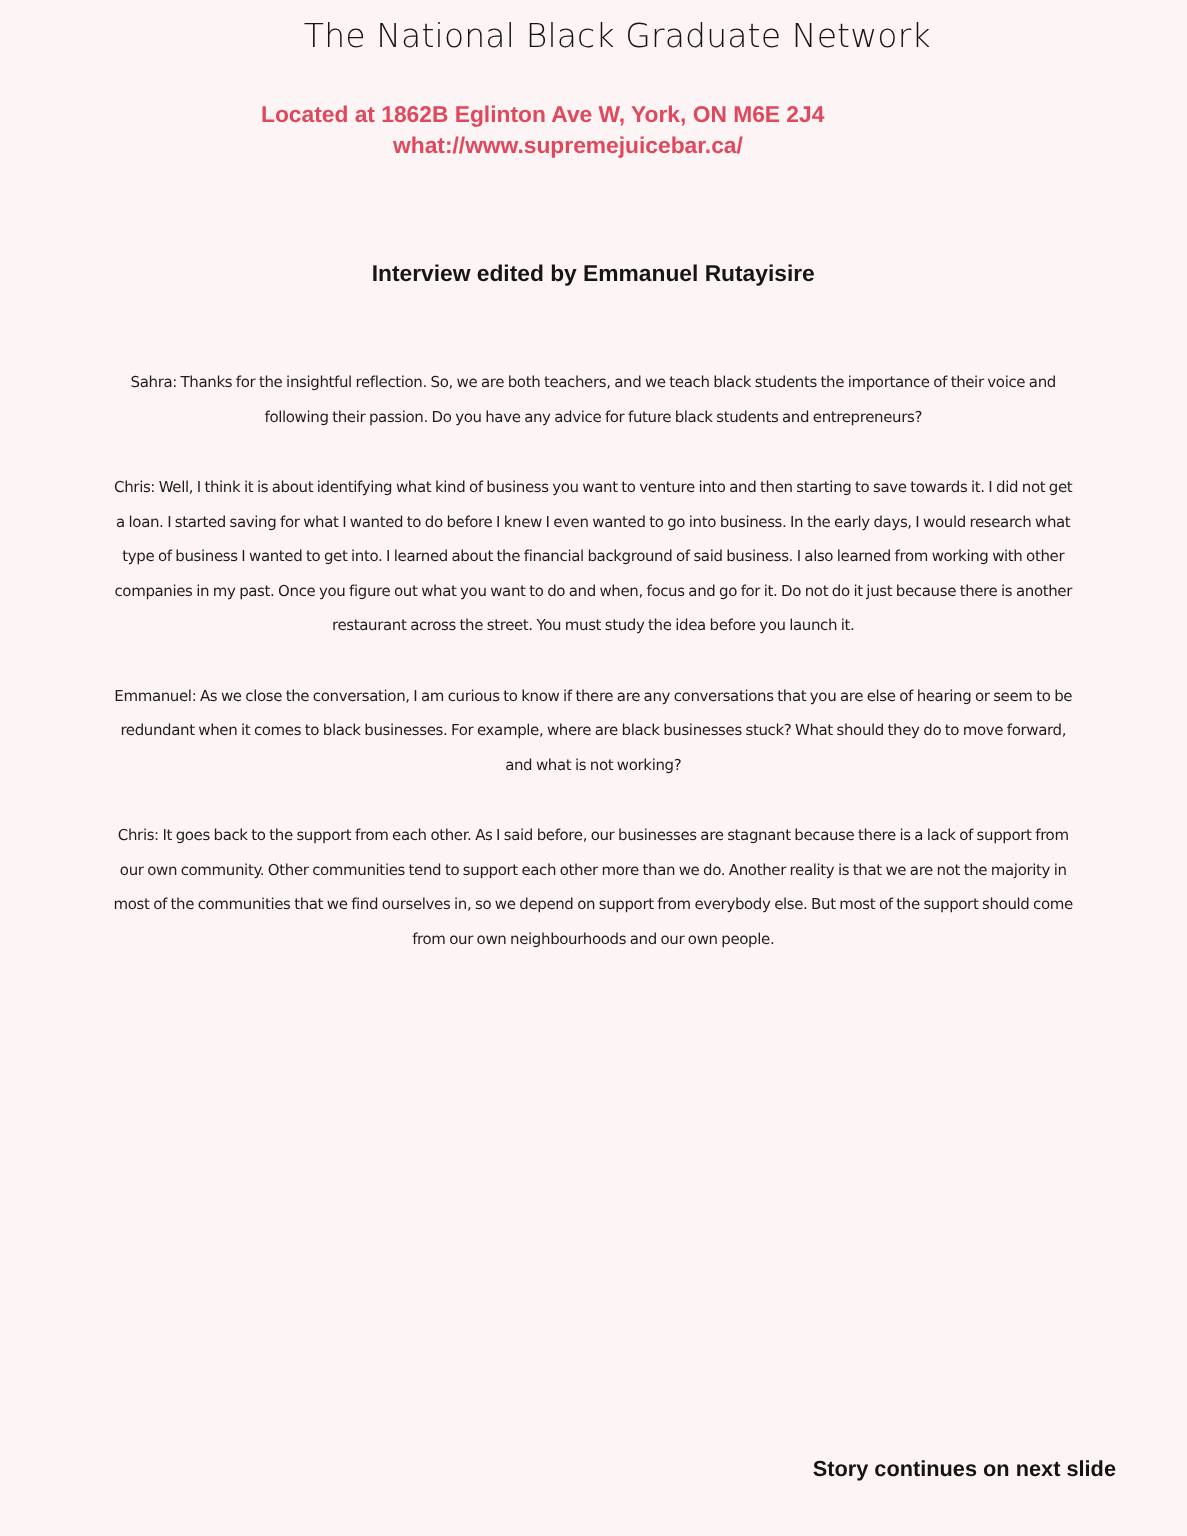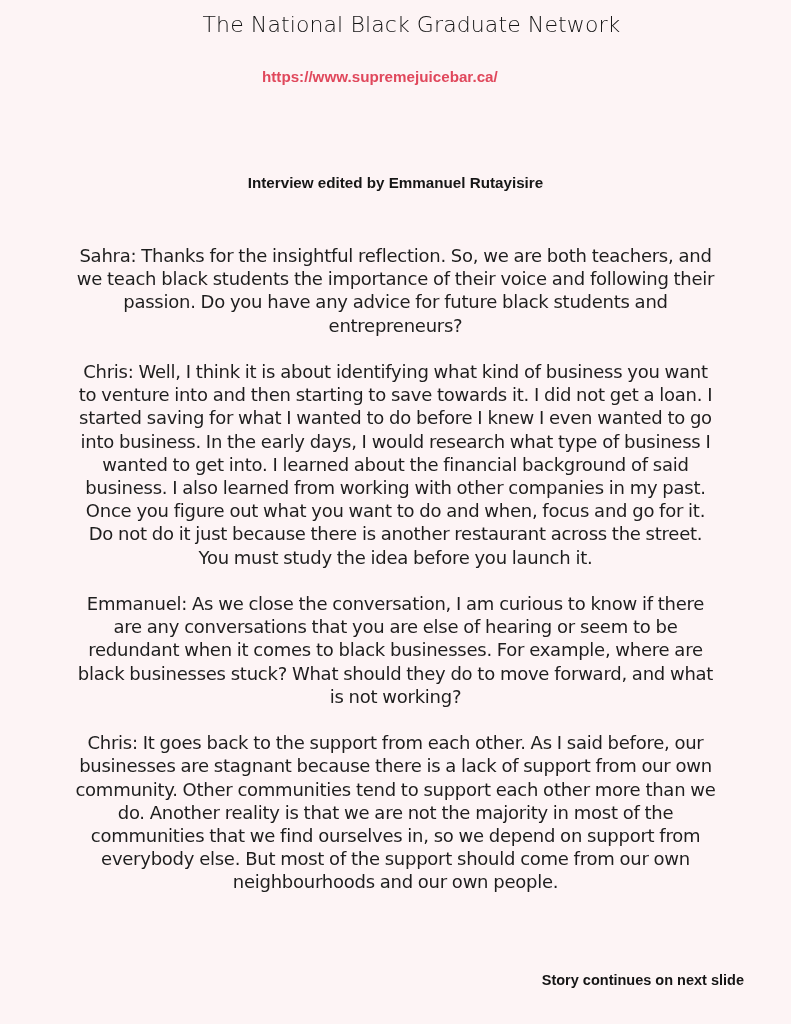--- a/index.html
+++ b/index.html
@@ -51,21 +51,21 @@
       font-size: 15.2px;
       color: #161616;
     }
     .body-text {
       position: absolute;
       top: 244px;
       left: 75px;
       width: 641px;
       text-align: center;
       font-family: "DejaVu Sans", sans-serif;
-      font-size: 18px;
+      font-size: 10px;
       line-height: 23.2px;
       color: #1e1e1e;
       letter-spacing: -0.25px;
       word-spacing: -0.5px;
     }
     .para { margin: 0 0 23.2px 0; }
     .footer-note {
       position: absolute;
       top: 972px;
       right: 47px;
@@ -75,21 +75,22 @@
       color: #141414;
       text-align: right;
     }
   </style>
 </head>
 <body>
 
 <div class="title">The National Black Graduate Network</div>
 
 <div class="interview-info">
-  <span class="line line-url">https://www.supremejuicebar.ca/</span>
+  <span class="line">Located at 1862B Eglinton Ave W, York, ON M6E 2J4</span>
+  <span class="line line-url">what://www.supremejuicebar.ca/</span>
 </div>
 
 <div class="editor">Interview edited by Emmanuel Rutayisire</div>
 
 <div class="body-text">
   <p class="para">Sahra: Thanks for the insightful reflection. So, we are both teachers, and we teach black students the importance of their voice and following their passion. Do you have any advice for future black students and entrepreneurs?</p>
   <p class="para">Chris: Well, I think it is about identifying what kind of business you want to venture into and then starting to save towards it. I did not get a loan. I started saving for what I wanted to do before I knew I even wanted to go into business. In the early days, I would research what type of business I wanted to get into. I learned about the financial background of said business. I also learned from working with other companies in my past. Once you figure out what you want to do and when, focus and go for it. Do not do it just because there is another restaurant across the street. You must study the idea before you launch it.</p>
   <p class="para">Emmanuel: As we close the conversation, I am curious to know if there are any conversations that you are else of hearing or seem to be redundant when it comes to black businesses. For example, where are black businesses stuck? What should they do to move forward, and what is not working?</p>
   <p class="para">Chris: It goes back to the support from each other. As I said before, our businesses are stagnant because there is a lack of support from our own community. Other communities tend to support each other more than we do. Another reality is that we are not the majority in most of the communities that we find ourselves in, so we depend on support from everybody else. But most of the support should come from our own neighbourhoods and our own people.</p>
 </div>

